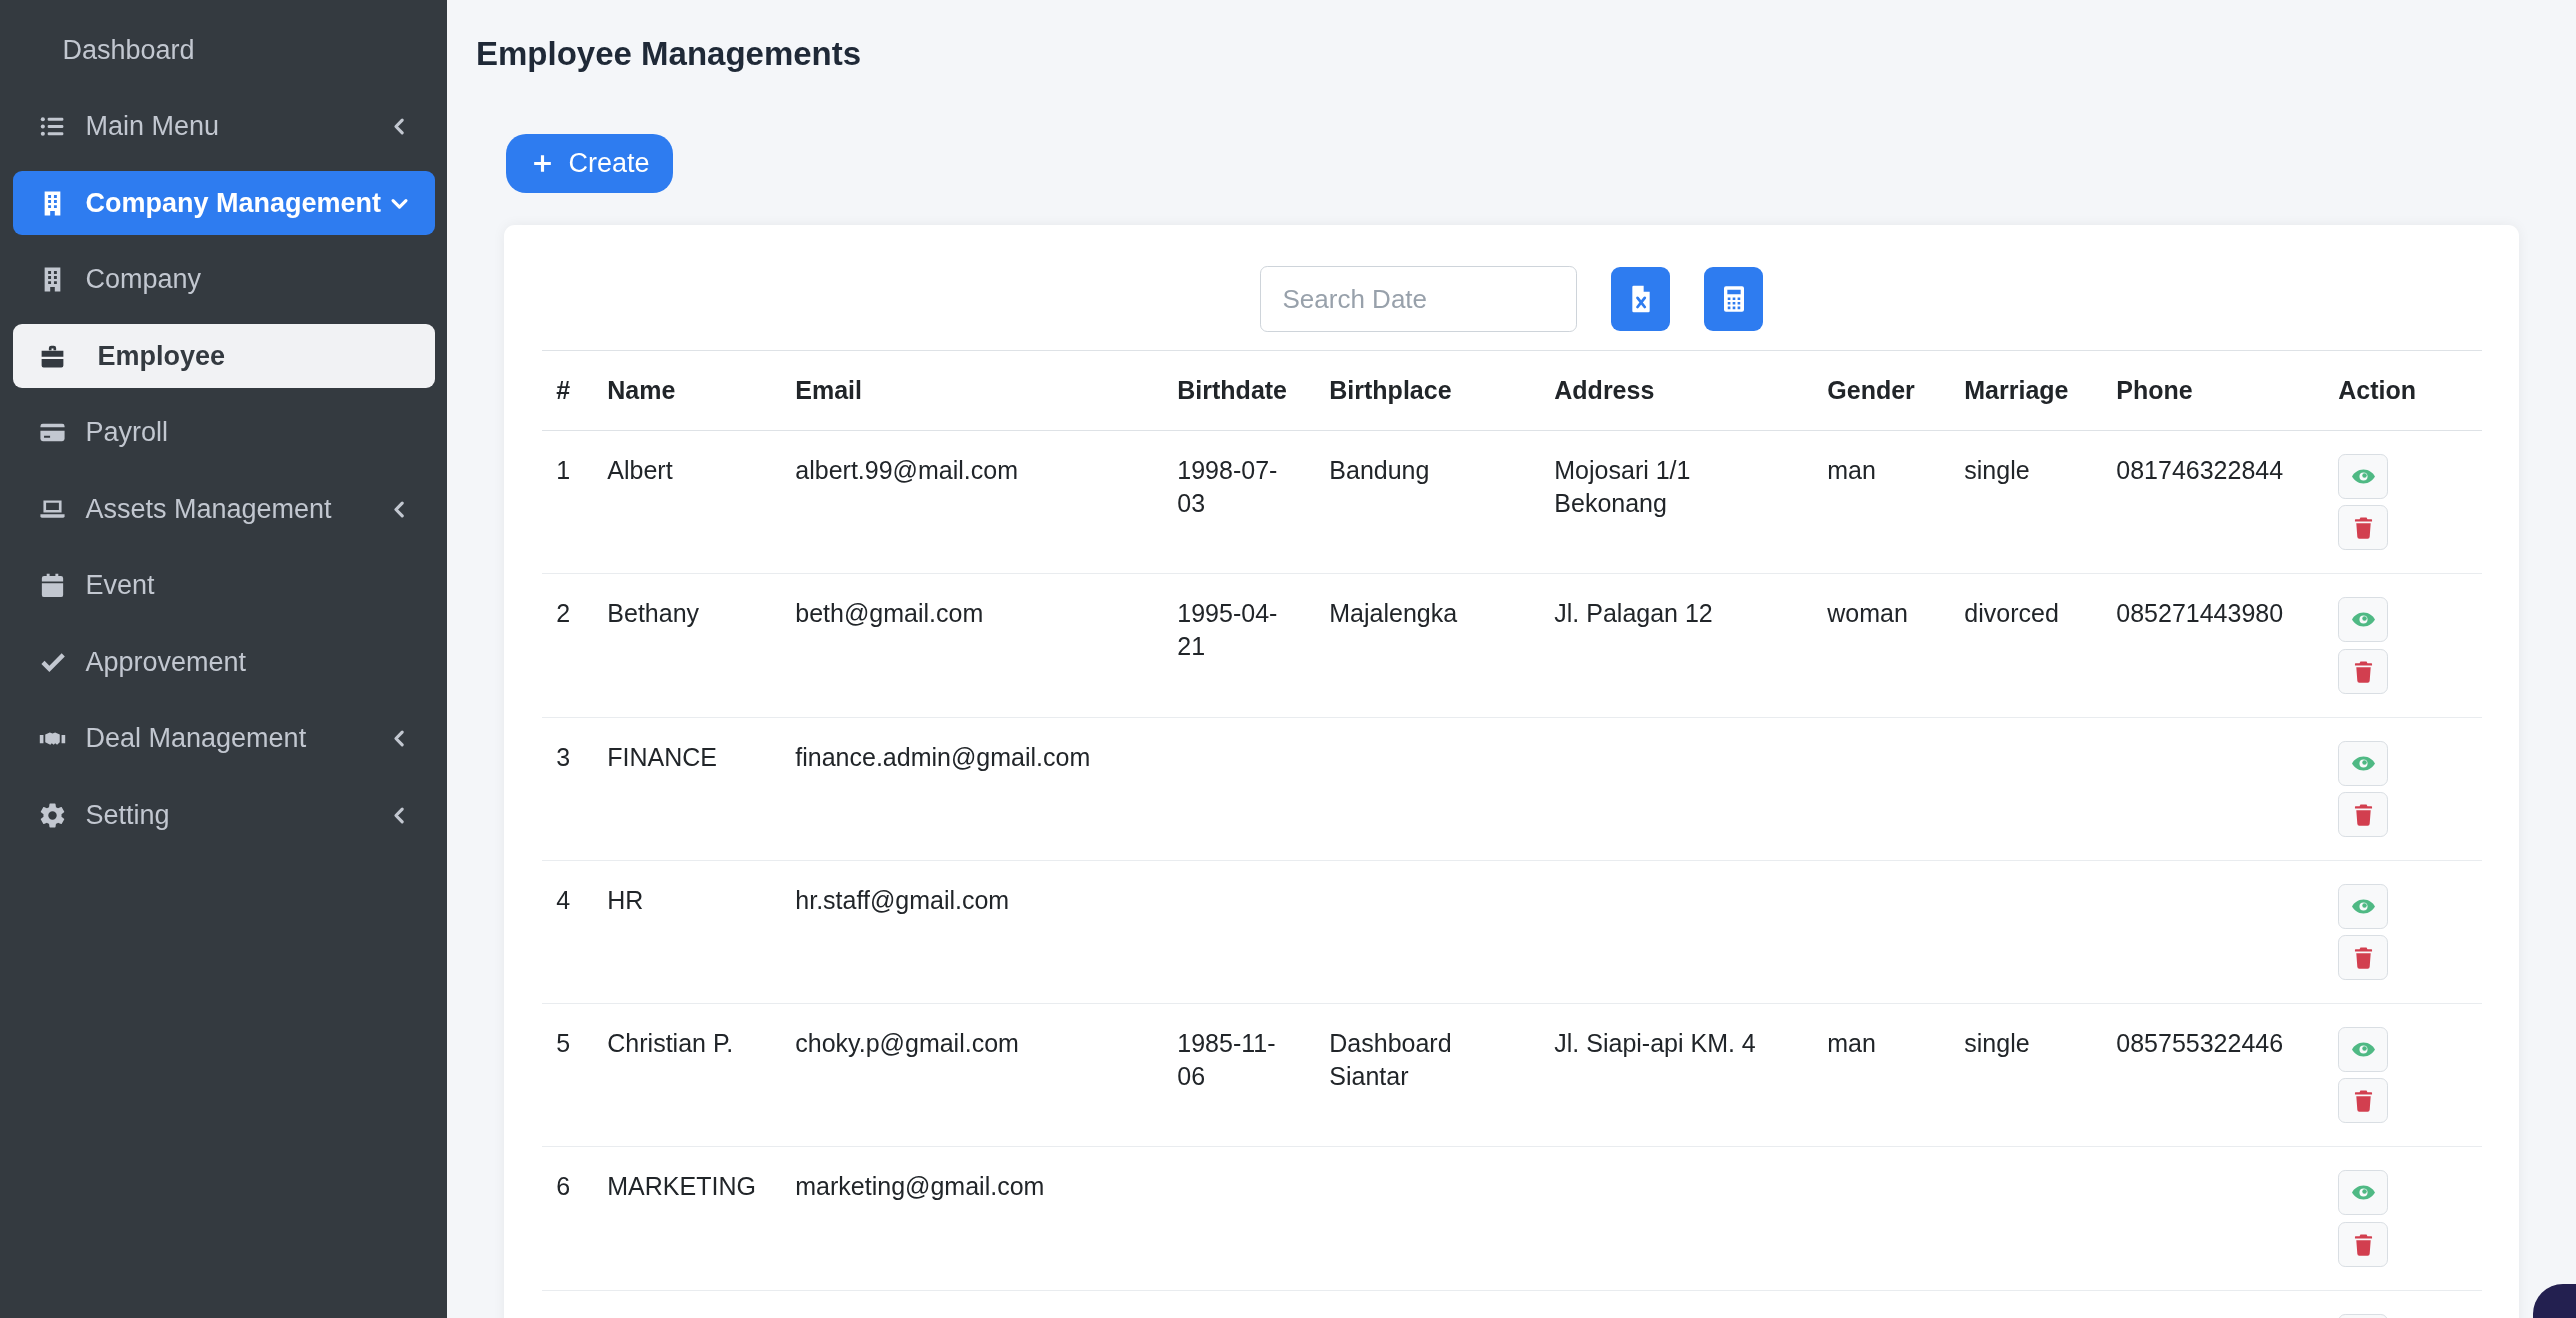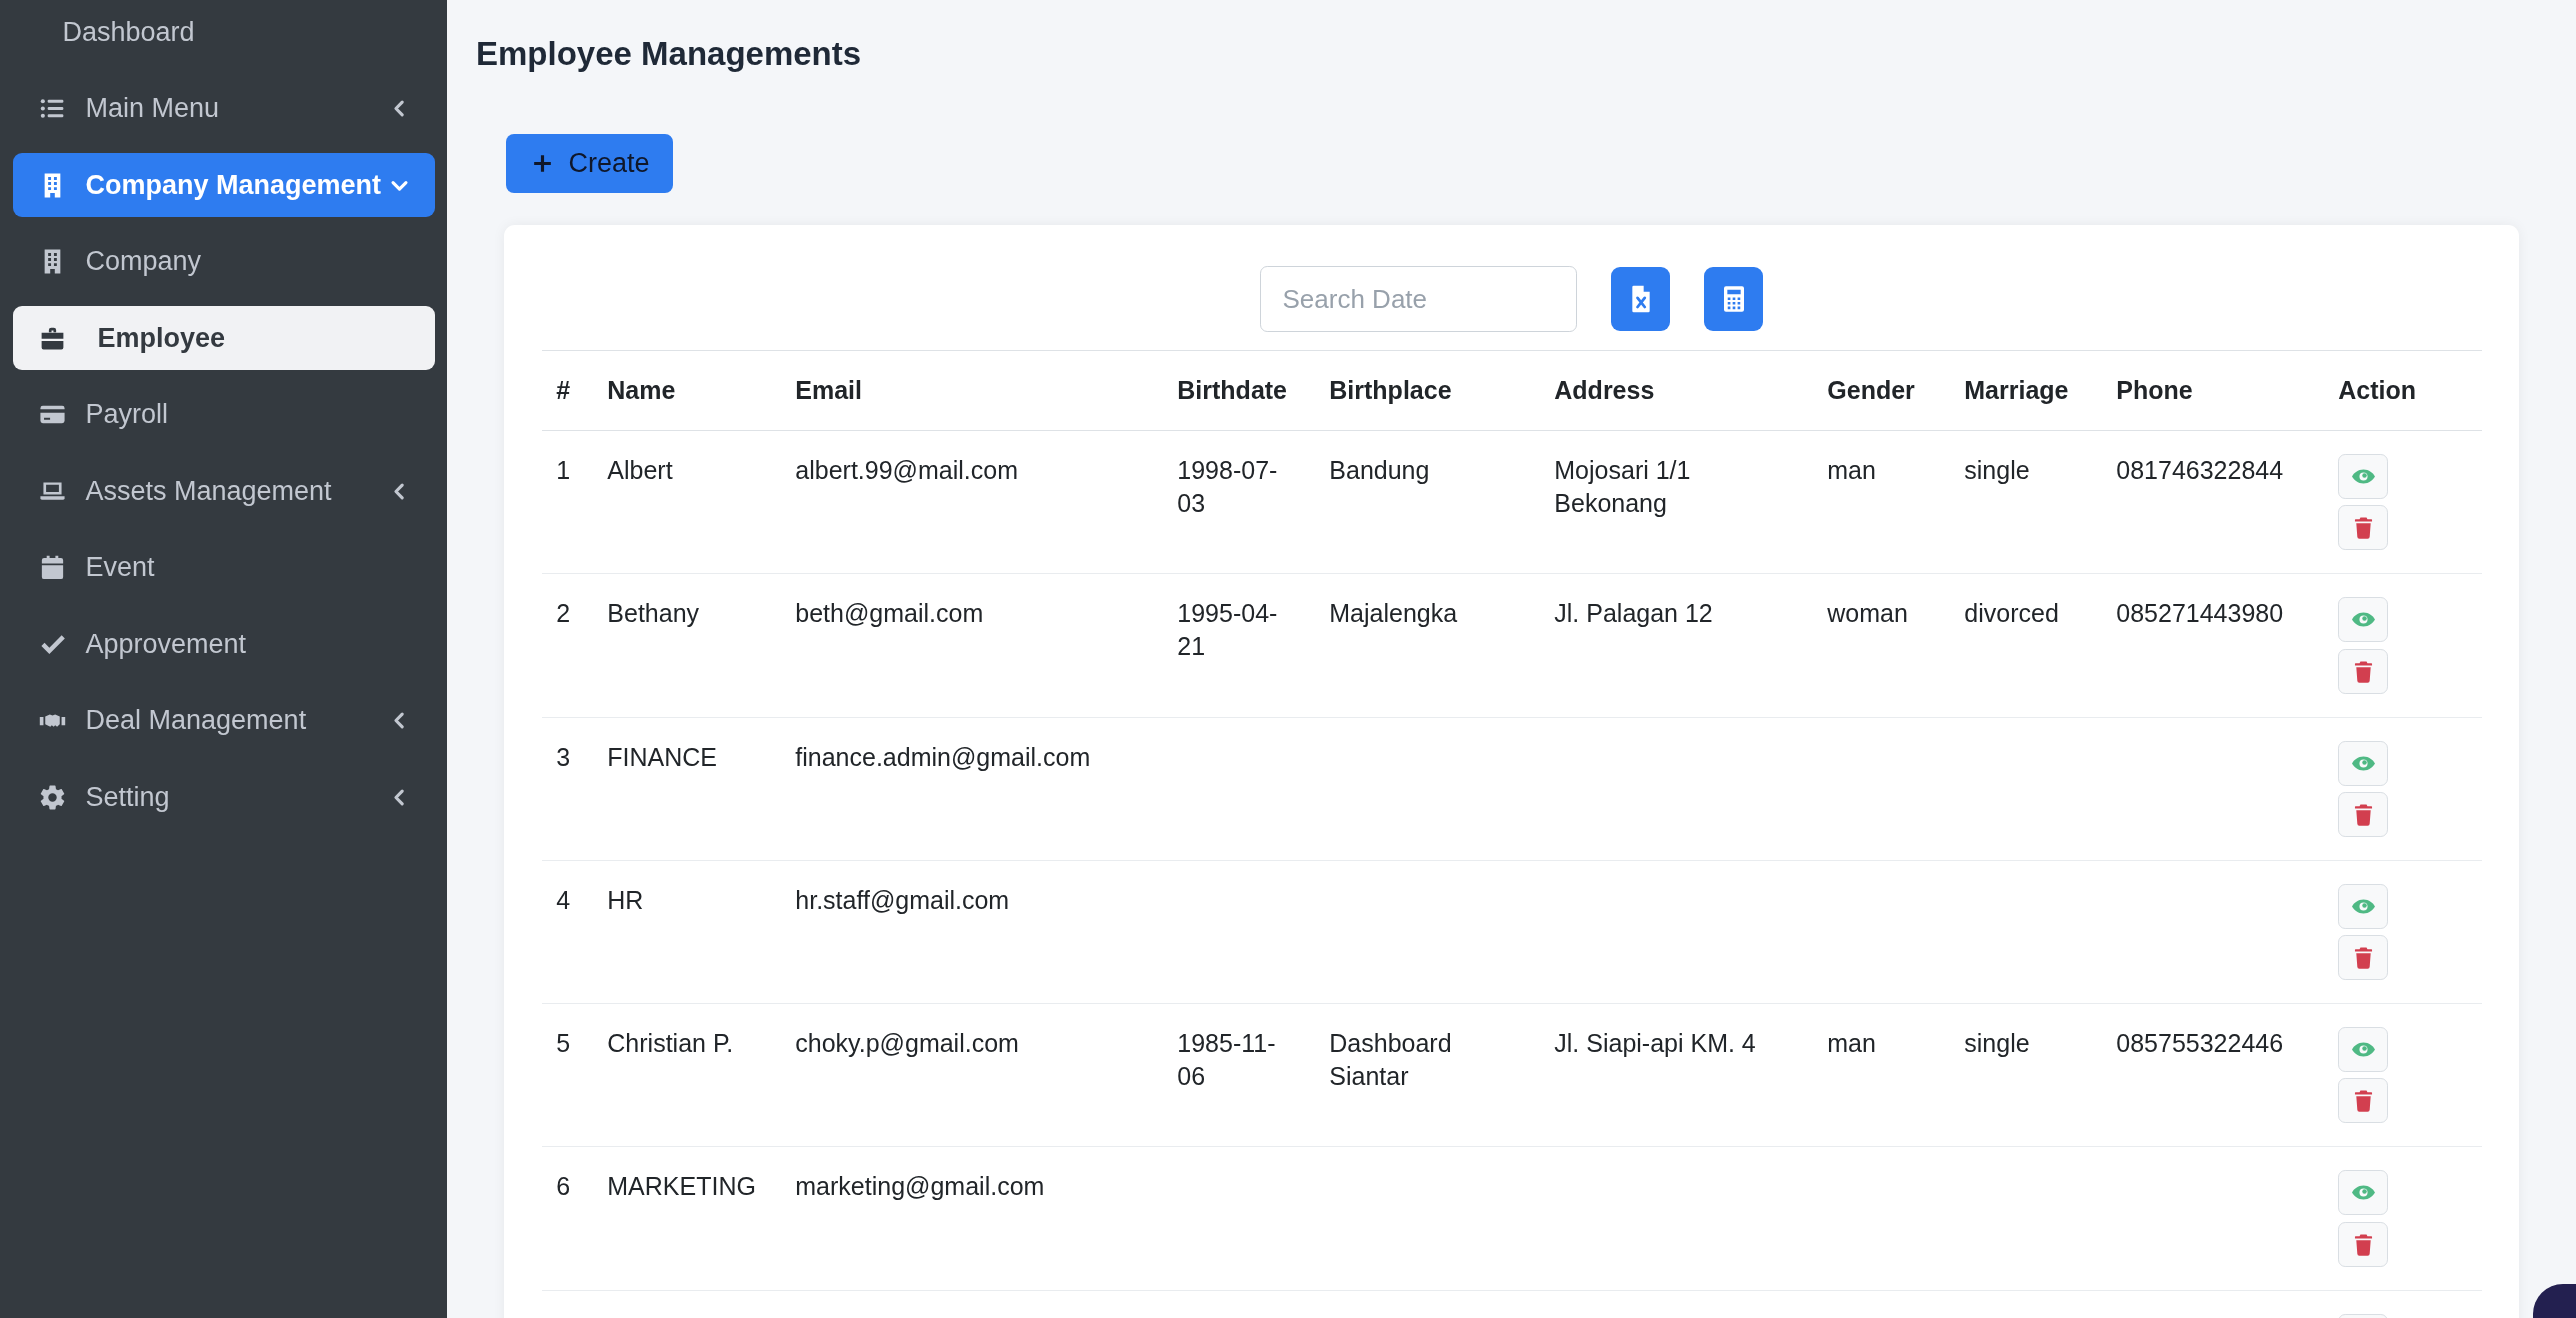--- a/index.html
+++ b/index.html
@@ -8,20 +8,21 @@
     font-family: "Liberation Sans", sans-serif;
     background: #f4f6f9;
     color: #212529;
     position: relative;
   }
 
   
   .sidebar {
     position: absolute; left: 0; top: 0; bottom: 0;
     width: 447px; background: #343a40;
+    padding-top: 18px;
     z-index: 5;
   }
   .nav-item {
     height: 64px; margin: 0 12.5px 12.5px 12.5px;
     display: flex; align-items: center;
     padding: 0 21.5px 0 25px;
     color: #c2c7d0; font-size: 27px;
     border-radius: 9px; position: relative;
     cursor: pointer; white-space: nowrap;
   }
@@ -34,22 +35,22 @@
   .nav-item.active-blue { background: #2e7cf0; color: #ffffff; font-weight: 700; }
   .nav-item.active-sub { background: #f1f2f4; color: #343a40; font-weight: 700; gap: 12px; }
 
   
   .main { position: absolute; left: 447px; top: 0; right: 0; bottom: 0; padding-top: 25px; }
   .page-title { font-size: 33px; line-height: 57px; font-weight: 600; color: #1f2937; margin-left: 29px; }
 
   .btn-create {
     margin: 52px 0 0 59px;
     display: inline-flex; align-items: center; gap: 12.5px;
-    background: #2e7cf0; color: #0f172a; border: none;
-    height: 59px; padding: 0 23px; border-radius: 8px;
+    background: #2e7cf0; color: #ffffff; border: none;
+    height: 59px; padding: 0 23px; border-radius: 20px;
     font-size: 27px; font-family: inherit; cursor: pointer;
   }
   .btn-create svg { width: 27px; height: 27px; }
 
   .card {
     margin: 32px 57px 0 57px;
     background: #ffffff; border-radius: 10.7px;
     box-shadow: 0 0.9px 12.5px rgba(0,0,0,0.06);
     padding: 41px 38px 0 38px;
     height: 1252px;

